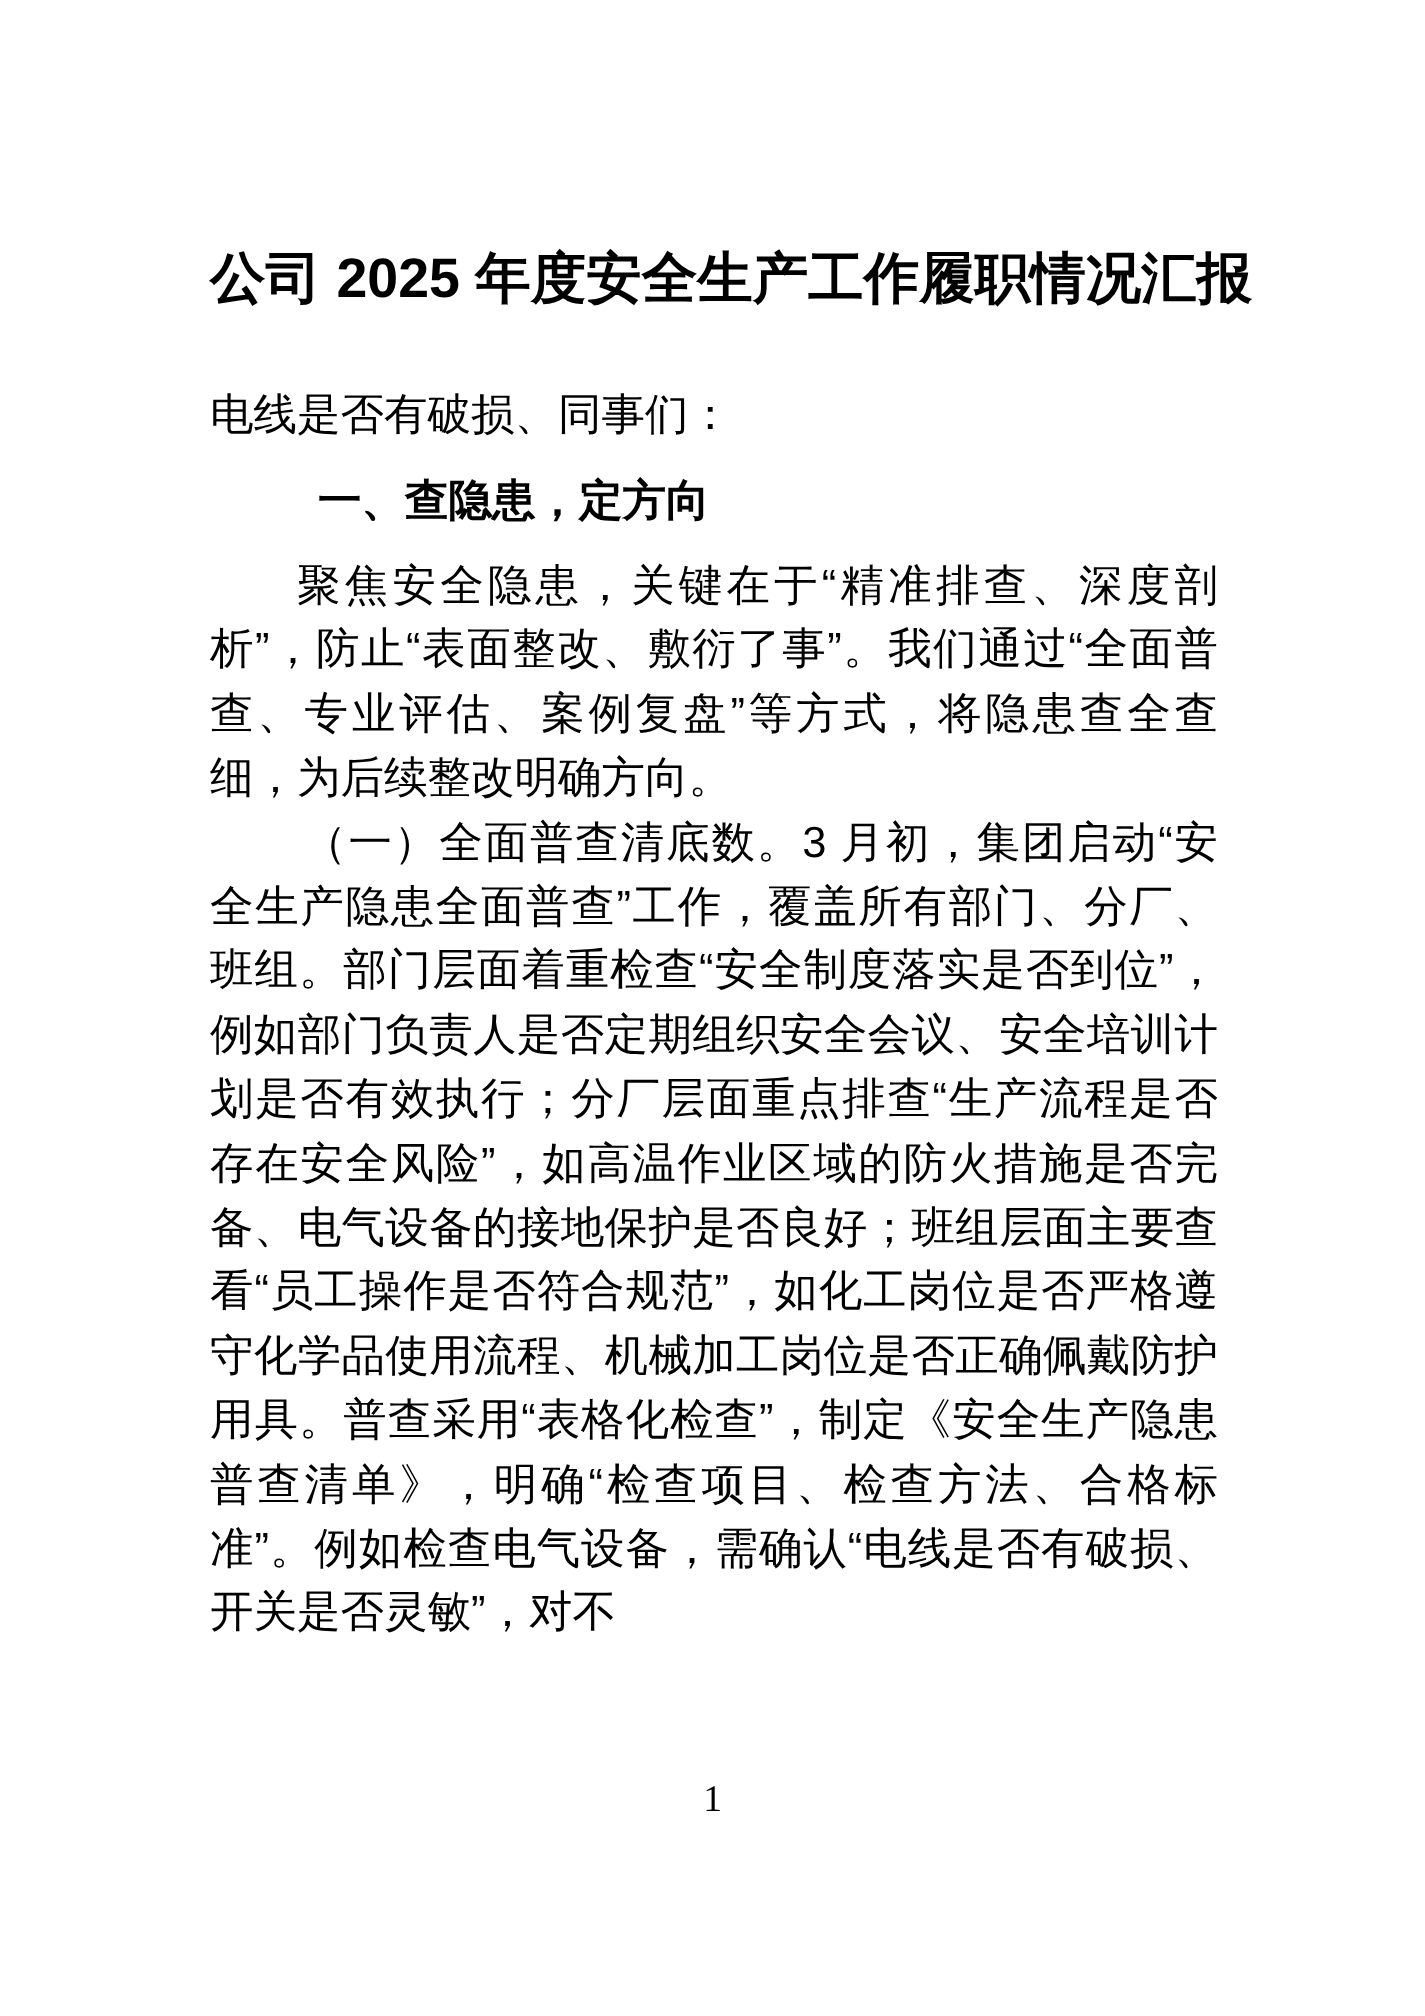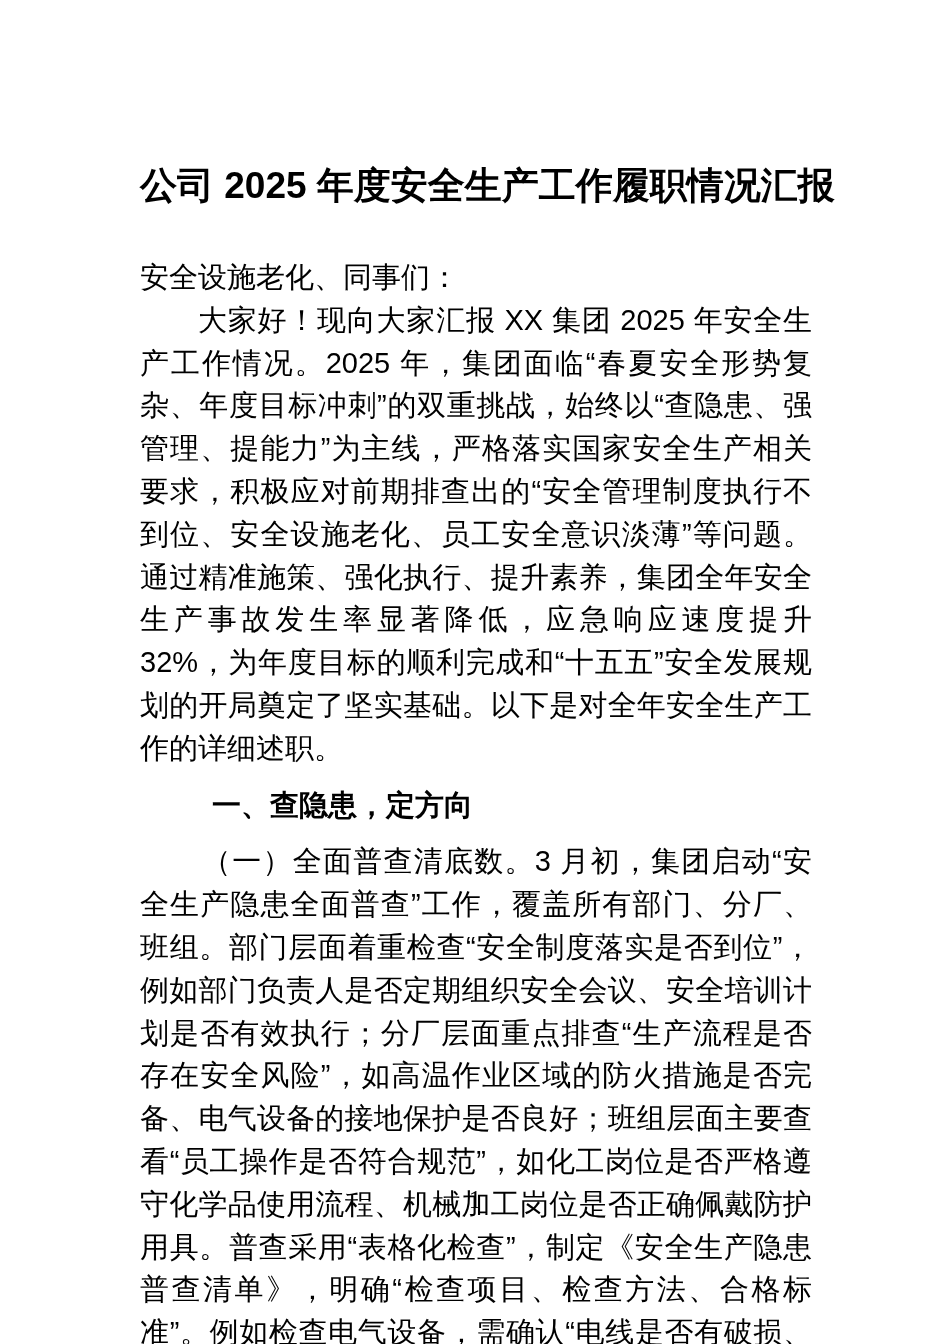--- a/index.html
+++ b/index.html
@@ -79,26 +79,26 @@
 </style>
 </head>
 <body>
 
 <div class="page">
 
   <div class="doc-title">公司 2025 年度安全生产工作履职情况汇报</div>
 
   <div class="body-block">
 
-    <p class="para">安全设施老化、同事们：</p>
+    <p class="para">电线是否有破损、同事们：</p>
 
-    <p class="para indent2">大家好！现向大家汇报 XX 集团 2025 年安全生产工作情况。2025 年，集团面临“春夏安全形势复杂、年度目标冲刺”的双重挑战，始终以“查隐患、强管理、提能力”为主线，严格落实国家安全生产相关要求，积极应对前期排查出的“安全管理制度执行不到位、安全设施老化、员工安全意识淡薄”等问题。通过精准施策、强化执行、提升素养，集团全年安全生产事故发生率显著降低，应急响应速度提升 32%，为年度目标的顺利完成和“十五五”安全发展规划的开局奠定了坚实基础。以下是对全年安全生产工作的详细述职。</p>
 
     <p class="heading">一、查隐患，定方向</p>
 
+    <p class="para indent2">聚焦安全隐患，关键在于“精准排查、深度剖析”，防止“表面整改、敷衍了事”。我们通过“全面普查、专业评估、案例复盘”等方式，将隐患查全查细，为后续整改明确方向。</p>
 
     <p class="para indent-wide">（一）全面普查清底数。3 月初，集团启动“安全生产隐患全面普查”工作，覆盖所有部门、分厂、班组。部门层面着重检查“安全制度落实是否到位”，例如部门负责人是否定期组织安全会议、安全培训计划是否有效执行；分厂层面重点排查“生产流程是否存在安全风险”，如高温作业区域的防火措施是否完备、电气设备的接地保护是否良好；班组层面主要查看“员工操作是否符合规范”，如化工岗位是否严格遵守化学品使用流程、机械加工岗位是否正确佩戴防护用具。普查采用“表格化检查”，制定《安全生产隐患普查清单》，明确“检查项目、检查方法、合格标准”。例如检查电气设备，需确认“电线是否有破损、开关是否灵敏”，对不</p>
 
   </div>
 
   <div class="page-number">1</div>
 
 </div>
 
 </body></html>

